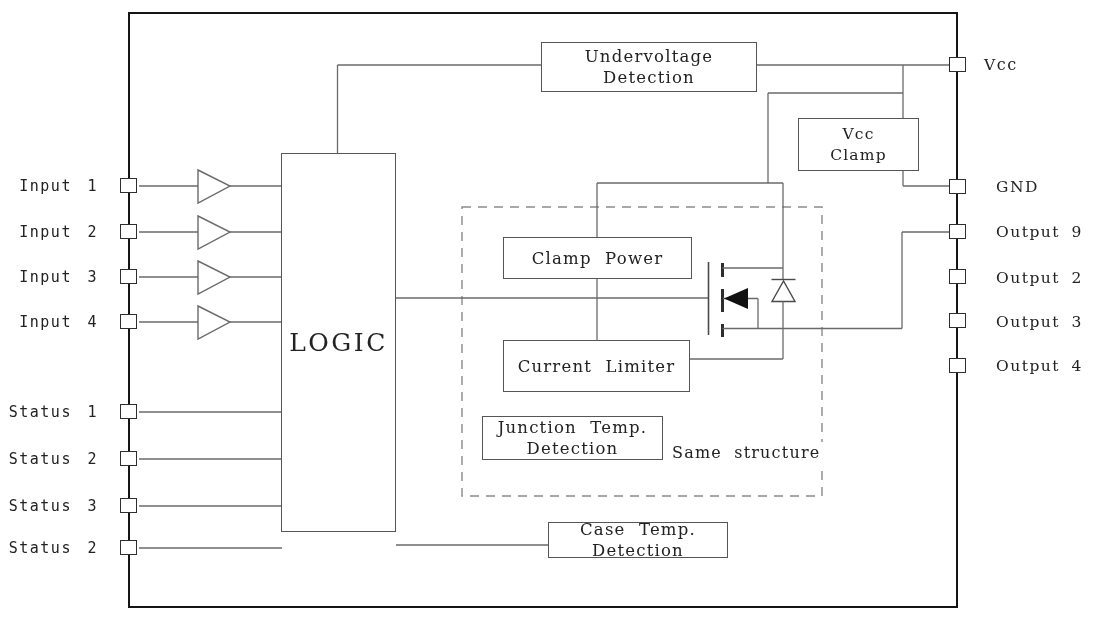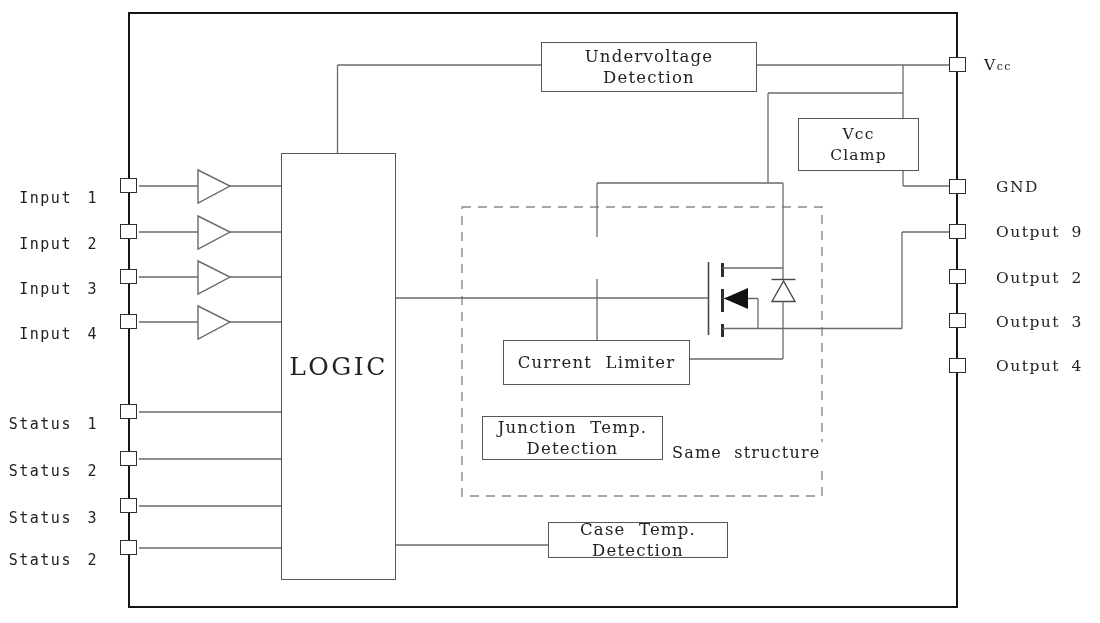--- a/index.html
+++ b/index.html
@@ -16,32 +16,32 @@
   svg .wire-dark{stroke:#4a4a4a;stroke-width:1.6;fill:none;}
   svg .chan{stroke:#2d2d2d;stroke-width:3;fill:none;}
   svg .sym{stroke:#4a4a4a;stroke-width:1.4;fill:var(--fill);}
   svg .solid{fill:var(--mosfet);stroke:none;}
   svg .dash-rect{fill:none;stroke:var(--dashed);stroke-width:1.4;stroke-dasharray:9 7;}
   svg .buf{fill:var(--fill);stroke:var(--wire);stroke-width:1.4;}
   .pin{position:absolute;width:15px;height:13px;background:var(--fill);
        border:1.8px solid #2e2e2e;}
   .lbl{position:absolute;height:18px;line-height:18px;color:var(--text);white-space:nowrap;}
   .lbl-l{font-family:"DejaVu Sans Mono",monospace;font-size:15px;letter-spacing:1.5px;
-         word-spacing:5px;left:0;width:98px;text-align:right;margin-top:12px;}
+         word-spacing:5px;left:0;width:98px;text-align:right;}
   .lbl-r{font-family:"DejaVu Serif",serif;font-size:15.5px;letter-spacing:1.5px;
          word-spacing:5px;text-align:left;}
   .blk{position:absolute;background:var(--fill);border:1.4px solid var(--box_border);
        box-sizing:border-box;display:flex;flex-direction:column;align-items:center;
        justify-content:center;font-size:16.5px;letter-spacing:1.2px;word-spacing:7px;
        color:var(--text);line-height:21px;text-align:center;}
   .blk-logic{font-size:25px;letter-spacing:2.5px;}
   .note{position:absolute;background:var(--fill);color:var(--text);font-size:16px;
         letter-spacing:1.2px;word-spacing:6px;line-height:20px;padding:1px 4px;
         white-space:nowrap;}
-  .sub{font-size:11px;}
+  .sub{font-size:16px;}
 </style>
 </head>
 <body>
 
 <div id="canvas">
 
   <div class="chip-border"></div>
 
   <svg class="layer">
 
@@ -98,36 +98,39 @@
     <line class="wire" x1="902" y1="232" x2="949" y2="232"></line>
 
     <line class="wire" x1="396" y1="545" x2="548" y2="545"></line>
 
     <polygon class="buf" points="198,170 198,203 230,186"></polygon>
     <polygon class="buf" points="198,216 198,249 230,232"></polygon>
     <polygon class="buf" points="198,261 198,294 230,277"></polygon>
     <polygon class="buf" points="198,306 198,339 230,322"></polygon>
   </svg>
 
-  <div class="blk blk-logic" style="left:281px;top:153px;width:115px;height:427px">
+  <div class="blk blk-logic" style="left:281px;top:153px;width:115px;height:379px">
     <div>LOGIC</div>
   </div>
 
   <div class="blk" style="left:541px;top:42px;width:216px;height:50px">
     <div>Undervoltage</div>
     <div>Detection</div>
   </div>
 
   <div class="blk" style="left:798px;top:118px;width:121px;height:53px;font-size:15.5px">
     <div>Vcc</div>
     <div>Clamp</div>
   </div>
 
+  <div class="blk" style="left:503px;top:237px;width:189px;height:42px">
+    <div>Clamp Power</div>
+  </div>
 
-  <div class="blk" style="left:503px;top:340px;width:187px;height:45px">
+  <div class="blk" style="left:503px;top:340px;width:187px;height:52px">
     <div>Current Limiter</div>
   </div>
 
   <div class="blk" style="left:482px;top:416px;width:181px;height:44px">
     <div>Junction Temp.</div>
     <div>Detection</div>
   </div>
 
   <div class="blk" style="left:548px;top:522px;width:180px;height:36px">
     <div>Case Temp.</div>

